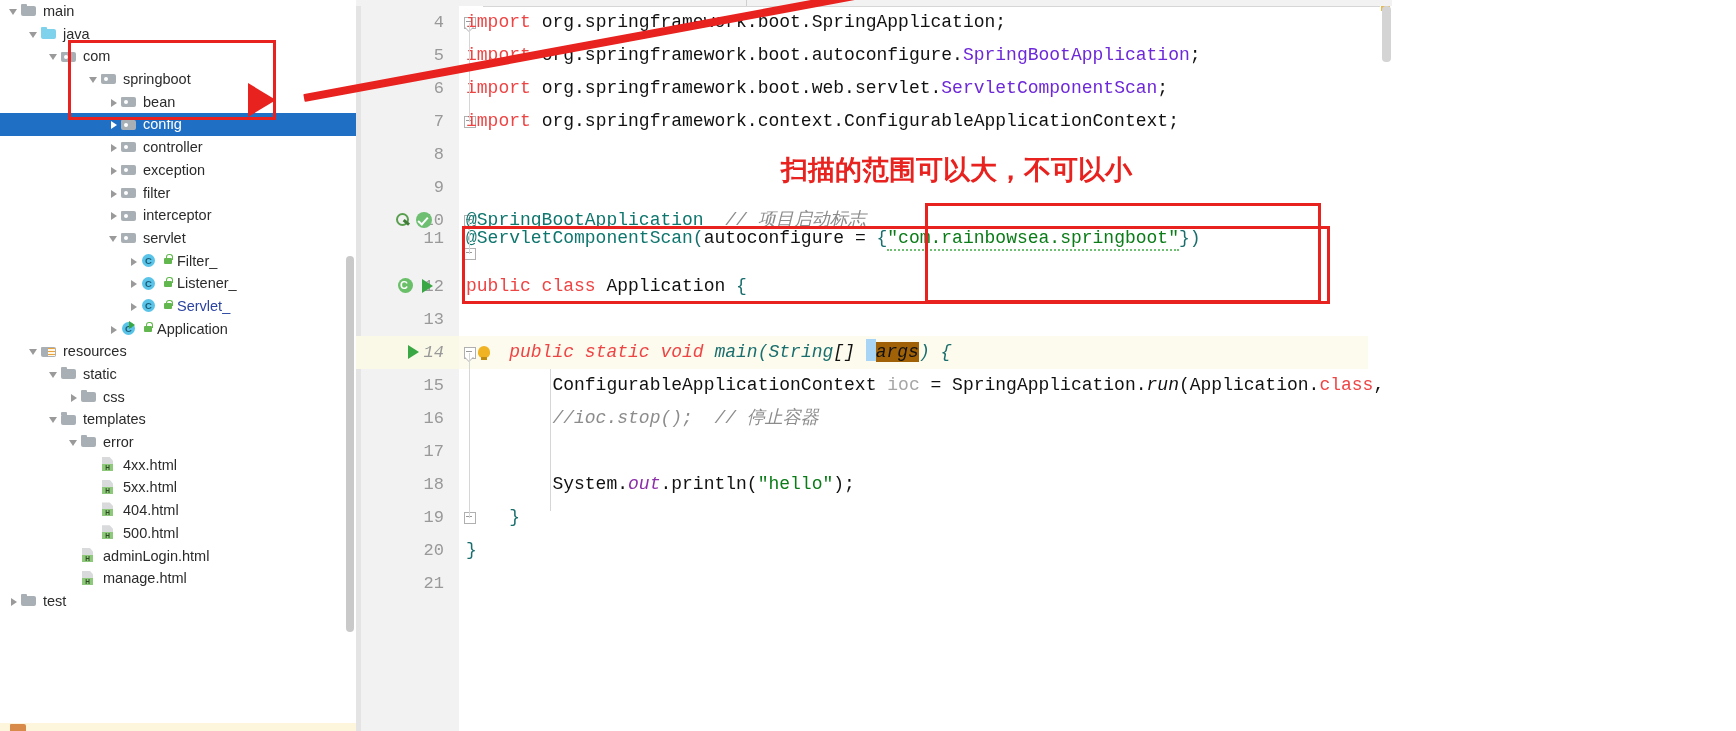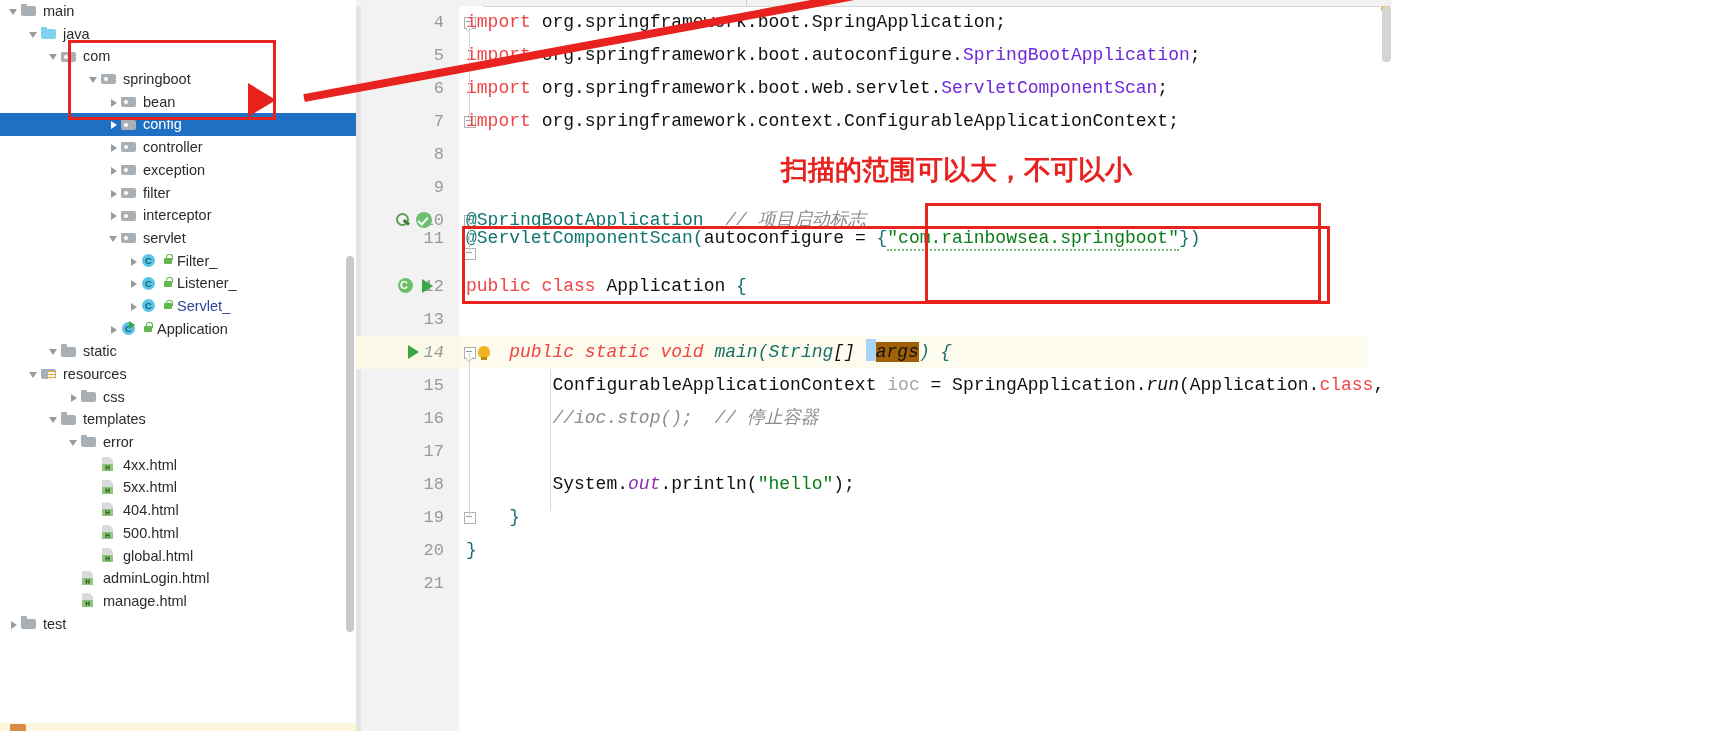--- a/index.html
+++ b/index.html
@@ -342,30 +342,30 @@
         <span class="lbl link">Servlet_</span>
       </div>
       <div class="row">
         <span class="ind" style="width: 108px;"></span>
         <span class="arrow closed"></span>
         <span class="ic ic-class-run"></span>
         <span class="badge-pub"></span>
         <span class="lbl">Application</span>
       </div>
       <div class="row">
+        <span class="ind" style="width: 28px;"></span>
+        <span class="arrow open"></span>
+        <span class="ic ic-folder-res"></span>
+        <span class="lbl">resources</span>
+      </div>
+      <div class="row">
         <span class="ind" style="width: 48px;"></span>
         <span class="arrow open"></span>
         <span class="ic ic-folder"></span>
         <span class="lbl">static</span>
-      </div>
-      <div class="row">
-        <span class="ind" style="width: 28px;"></span>
-        <span class="arrow open"></span>
-        <span class="ic ic-folder-res"></span>
-        <span class="lbl">resources</span>
       </div>
       <div class="row">
         <span class="ind" style="width: 68px;"></span>
         <span class="arrow closed"></span>
         <span class="ic ic-folder"></span>
         <span class="lbl">css</span>
       </div>
       <div class="row">
         <span class="ind" style="width: 48px;"></span>
         <span class="arrow open"></span>
@@ -394,26 +394,20 @@
         <span class="ind" style="width: 88px;"></span>
         <span class="arrow none"></span>
         <span class="ic-html"></span>
         <span class="lbl">404.html</span>
       </div>
       <div class="row">
         <span class="ind" style="width: 88px;"></span>
         <span class="arrow none"></span>
         <span class="ic-html"></span>
         <span class="lbl">500.html</span>
-      </div>
-      <div class="row">
-        <span class="ind" style="width: 88px;"></span>
-        <span class="arrow none"></span>
-        <span class="ic-html"></span>
-        <span class="lbl">global.html</span>
       </div>
       <div class="row">
         <span class="ind" style="width: 68px;"></span>
         <span class="arrow none"></span>
         <span class="ic-html"></span>
         <span class="lbl">adminLogin.html</span>
       </div>
       <div class="row">
         <span class="ind" style="width: 68px;"></span>
         <span class="arrow none"></span>

